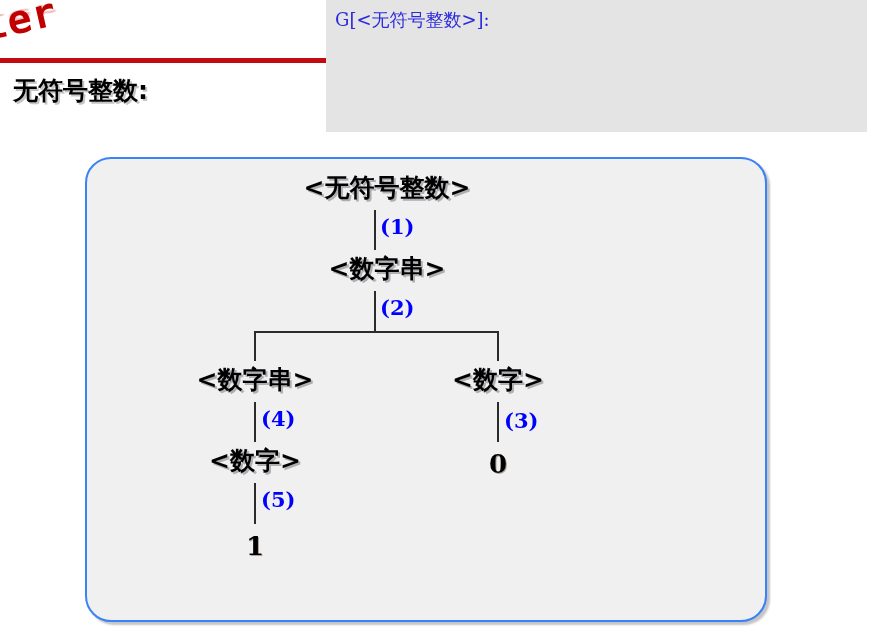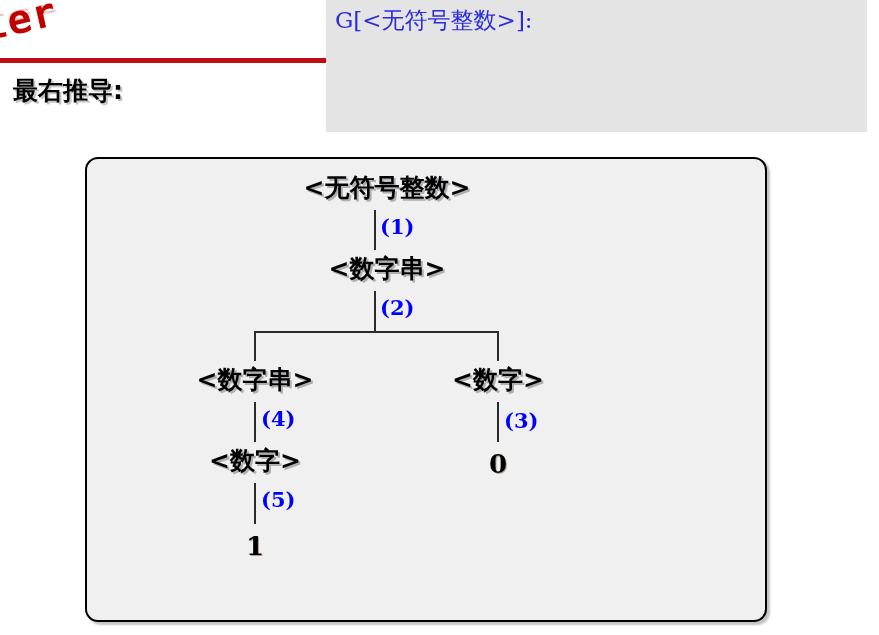--- a/index.html
+++ b/index.html
@@ -75,43 +75,43 @@
   
   #grammar-panel {
     position: absolute;
     left: 326px;
     top: 0px;
     width: 541px;
     height: 132px;
     background: #e4e4e4;
     font-family: "DejaVu Serif", serif;
     color: #2b2bdd;
-    font-size: 23px;
+    font-size: 18px;
     line-height: 26px;
     padding-top: 7px;
     box-sizing: border-box;
   }
   #grammar-panel .g-line {
     white-space: nowrap;
     padding-left: 9px;
   }
   #grammar-panel .g-line.indent {
     padding-left: 52px;
   }
 
   
   #tree-card {
     position: absolute;
     left: 85px;
     top: 157px;
     width: 682px;
     height: 465px;
     background: #f0f0f0;
-    border: 2px solid #000000;
-    border-radius: 13px;
+    border: 2px solid #3b82f6;
+    border-radius: 26px;
     box-sizing: border-box;
     box-shadow: 3px 3px 2px rgba(90,90,95,0.35);
   }
 
   .node {
     position: absolute;
     font-family: "DejaVu Sans", sans-serif;
     font-weight: bold;
     color: #000000;
     white-space: nowrap;
@@ -149,21 +149,21 @@
 </head>
 <body>
 
 <div id="logo-mark">
   <div class="logo-text">ler</div>
   <div class="logo-reflect">ler</div>
 </div>
 
 <div id="header-rule"></div>
 
-<div id="section-title">最右推导:</div>
+<div id="section-title">无符号整数:</div>
 
 <div id="grammar-panel">
   <div class="g-line">G[&lt;无符号整数&gt;]:</div>
 </div>
 
 <div id="tree-card">
 
   <div class="node nonterminal" style="left:300px; top:12px;">&lt;无符号整数&gt;</div>
 
   <div class="edge-v" style="left:287px; top:51px; height:40px;"></div>

